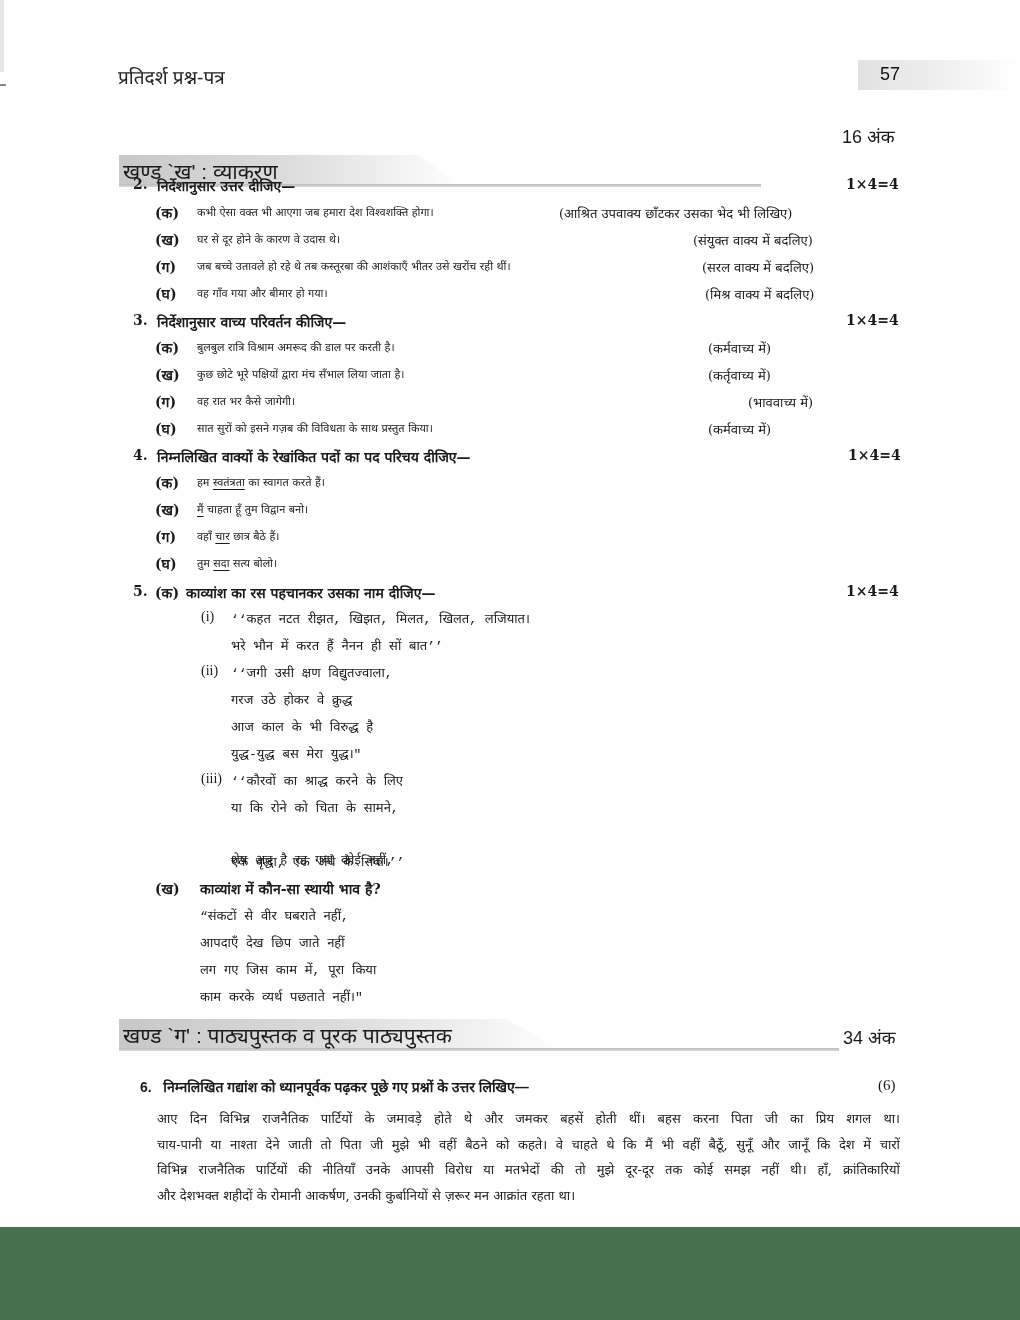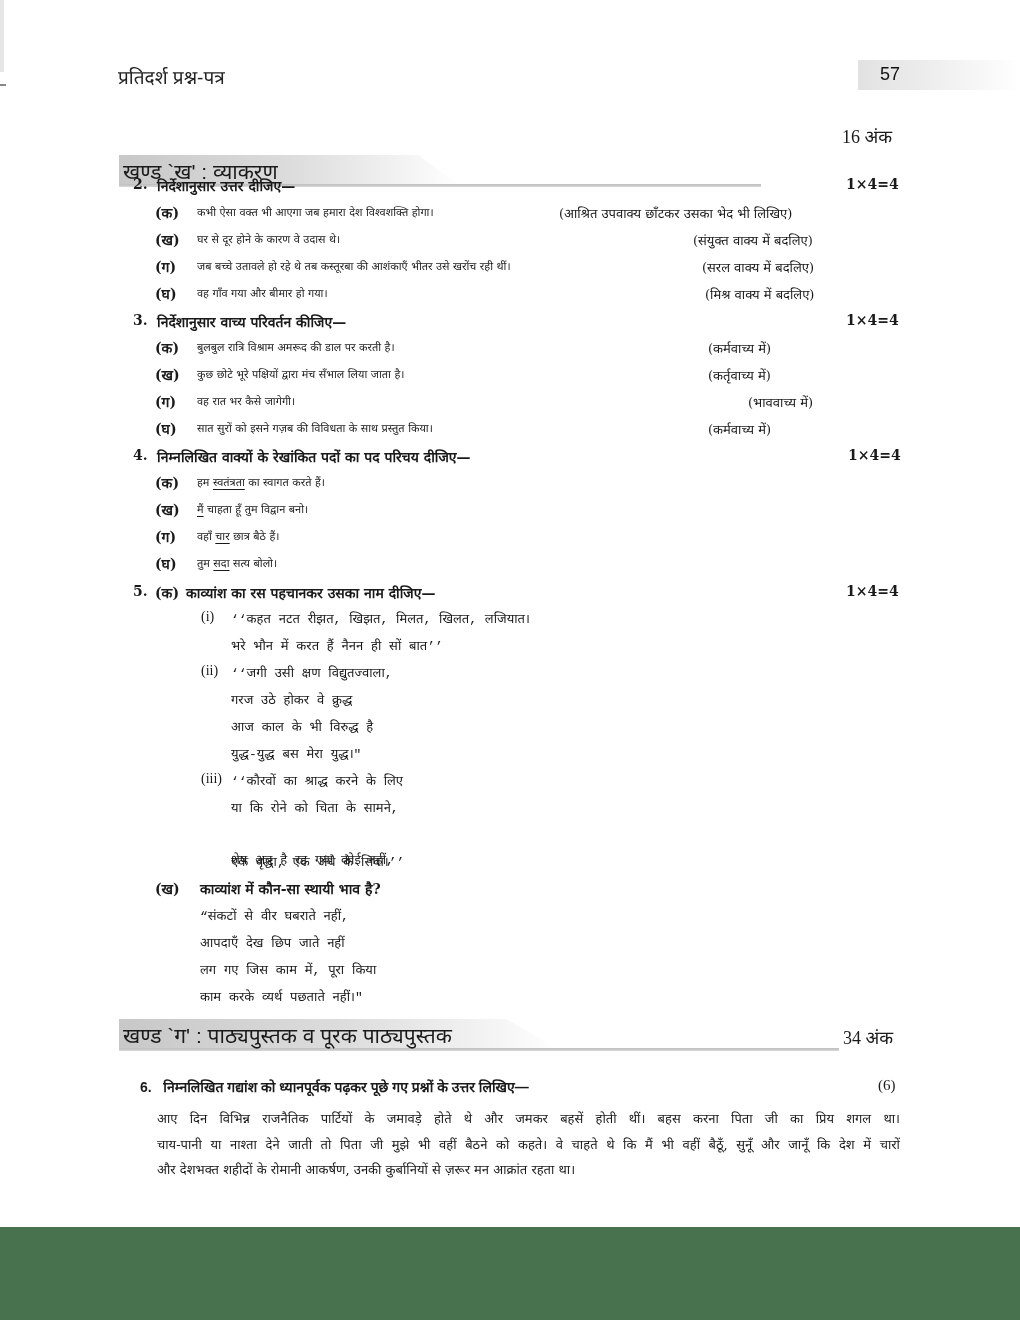--- a/index.html
+++ b/index.html
@@ -14,21 +14,21 @@
     background: linear-gradient(to right, #e2e2e2 0%, #ececec 40%, #ffffff 100%); }
   .page-num { position: absolute; left: 22px; top: 4px; font-family: "Liberation Sans", sans-serif; font-size: 18px; color: #111; }
 
   .section-bar { position: absolute; left: 119px; height: 30px; }
   .section-bar .fill { position: absolute; left: 0; top: 0; height: 30px; width: 340px;
     background: linear-gradient(to right, #c8c8c8 0%, #dcdcdc 50%, #f4f4f4 85%, #ffffff 100%);
     clip-path: polygon(0 0, 88% 0, 100% 100%, 0 100%); }
   .section-bar .rule { position: absolute; left: 0; bottom: -2px; height: 3px;
     background: linear-gradient(to bottom, #bdbdbd, #d8d8d8); }
   .section-bar .title { position: absolute; left: 4px; top: 2px; font-family: "Liberation Sans", sans-serif; font-size: 21px; color: #1a1a1a; white-space: nowrap; }
-  .section-marks { position: absolute; font-family: Liberation Serif, serif; font-size: 18px; color: #1a1a1a; white-space: nowrap; }
+  .section-marks { position: absolute; font-family: Liberation Sans, sans-serif; font-size: 18px; color: #1a1a1a; white-space: nowrap; }
 
   .q-head { position: absolute; font-size: 14px; font-weight: bold; white-space: nowrap; }
   .q-num { position: absolute; font-family: "DejaVu Serif", serif; font-size: 14px; font-weight: bold; }
   .marks { position: absolute; font-size: 14px; font-weight: bold; white-space: nowrap; }
   .opt-label { position: absolute; font-size: 14px; font-weight: bold; white-space: nowrap; }
   .opt-text { position: absolute; font-size: 11px; white-space: nowrap; }
   .opt-instr { position: absolute; font-size: 13px; white-space: nowrap; }
   .u { text-decoration: underline; text-underline-offset: 3px; }
 
   .roman { position: absolute; font-family: "Liberation Serif", serif; font-size: 14px; white-space: nowrap; }
@@ -152,16 +152,17 @@
 <div class="section-marks" style="left:843px; top:1025px;">34 अंक</div>
 
 <div class="q6-head">
   <span>6.</span>&nbsp;&nbsp;&nbsp;<span>निम्नलिखित गद्यांश को ध्यानपूर्वक पढ़कर पूछे गए प्रश्नों के उत्तर लिखिए—</span>
 </div>
 <div class="q6-marks">(6)</div>
 
 <div class="passage">
   <span class="line">आए दिन विभिन्न राजनैतिक पार्टियों के जमावड़े होते थे और जमकर बहसें होती थीं। बहस करना पिता जी का प्रिय शगल था।</span>
   <span class="line">चाय-पानी या नाश्ता देने जाती तो पिता जी मुझे भी वहीं बैठने को कहते। वे चाहते थे कि मैं भी वहीं बैठूँ, सुनूँ और जानूँ कि देश में चारों</span>
+  <span class="line">विभिन्न राजनैतिक पार्टियों की नीतियाँ उनके आपसी विरोध या मतभेदों की तो मुझे दूर-दूर तक कोई समझ नहीं थी। हाँ, क्रांतिकारियों</span>
   <span class="line last">और देशभक्त शहीदों के रोमानी आकर्षण, उनकी कुर्बानियों से ज़रूर मन आक्रांत रहता था।</span>
 </div>
 
 <div class="footer-band"></div>
 
 </body></html>

